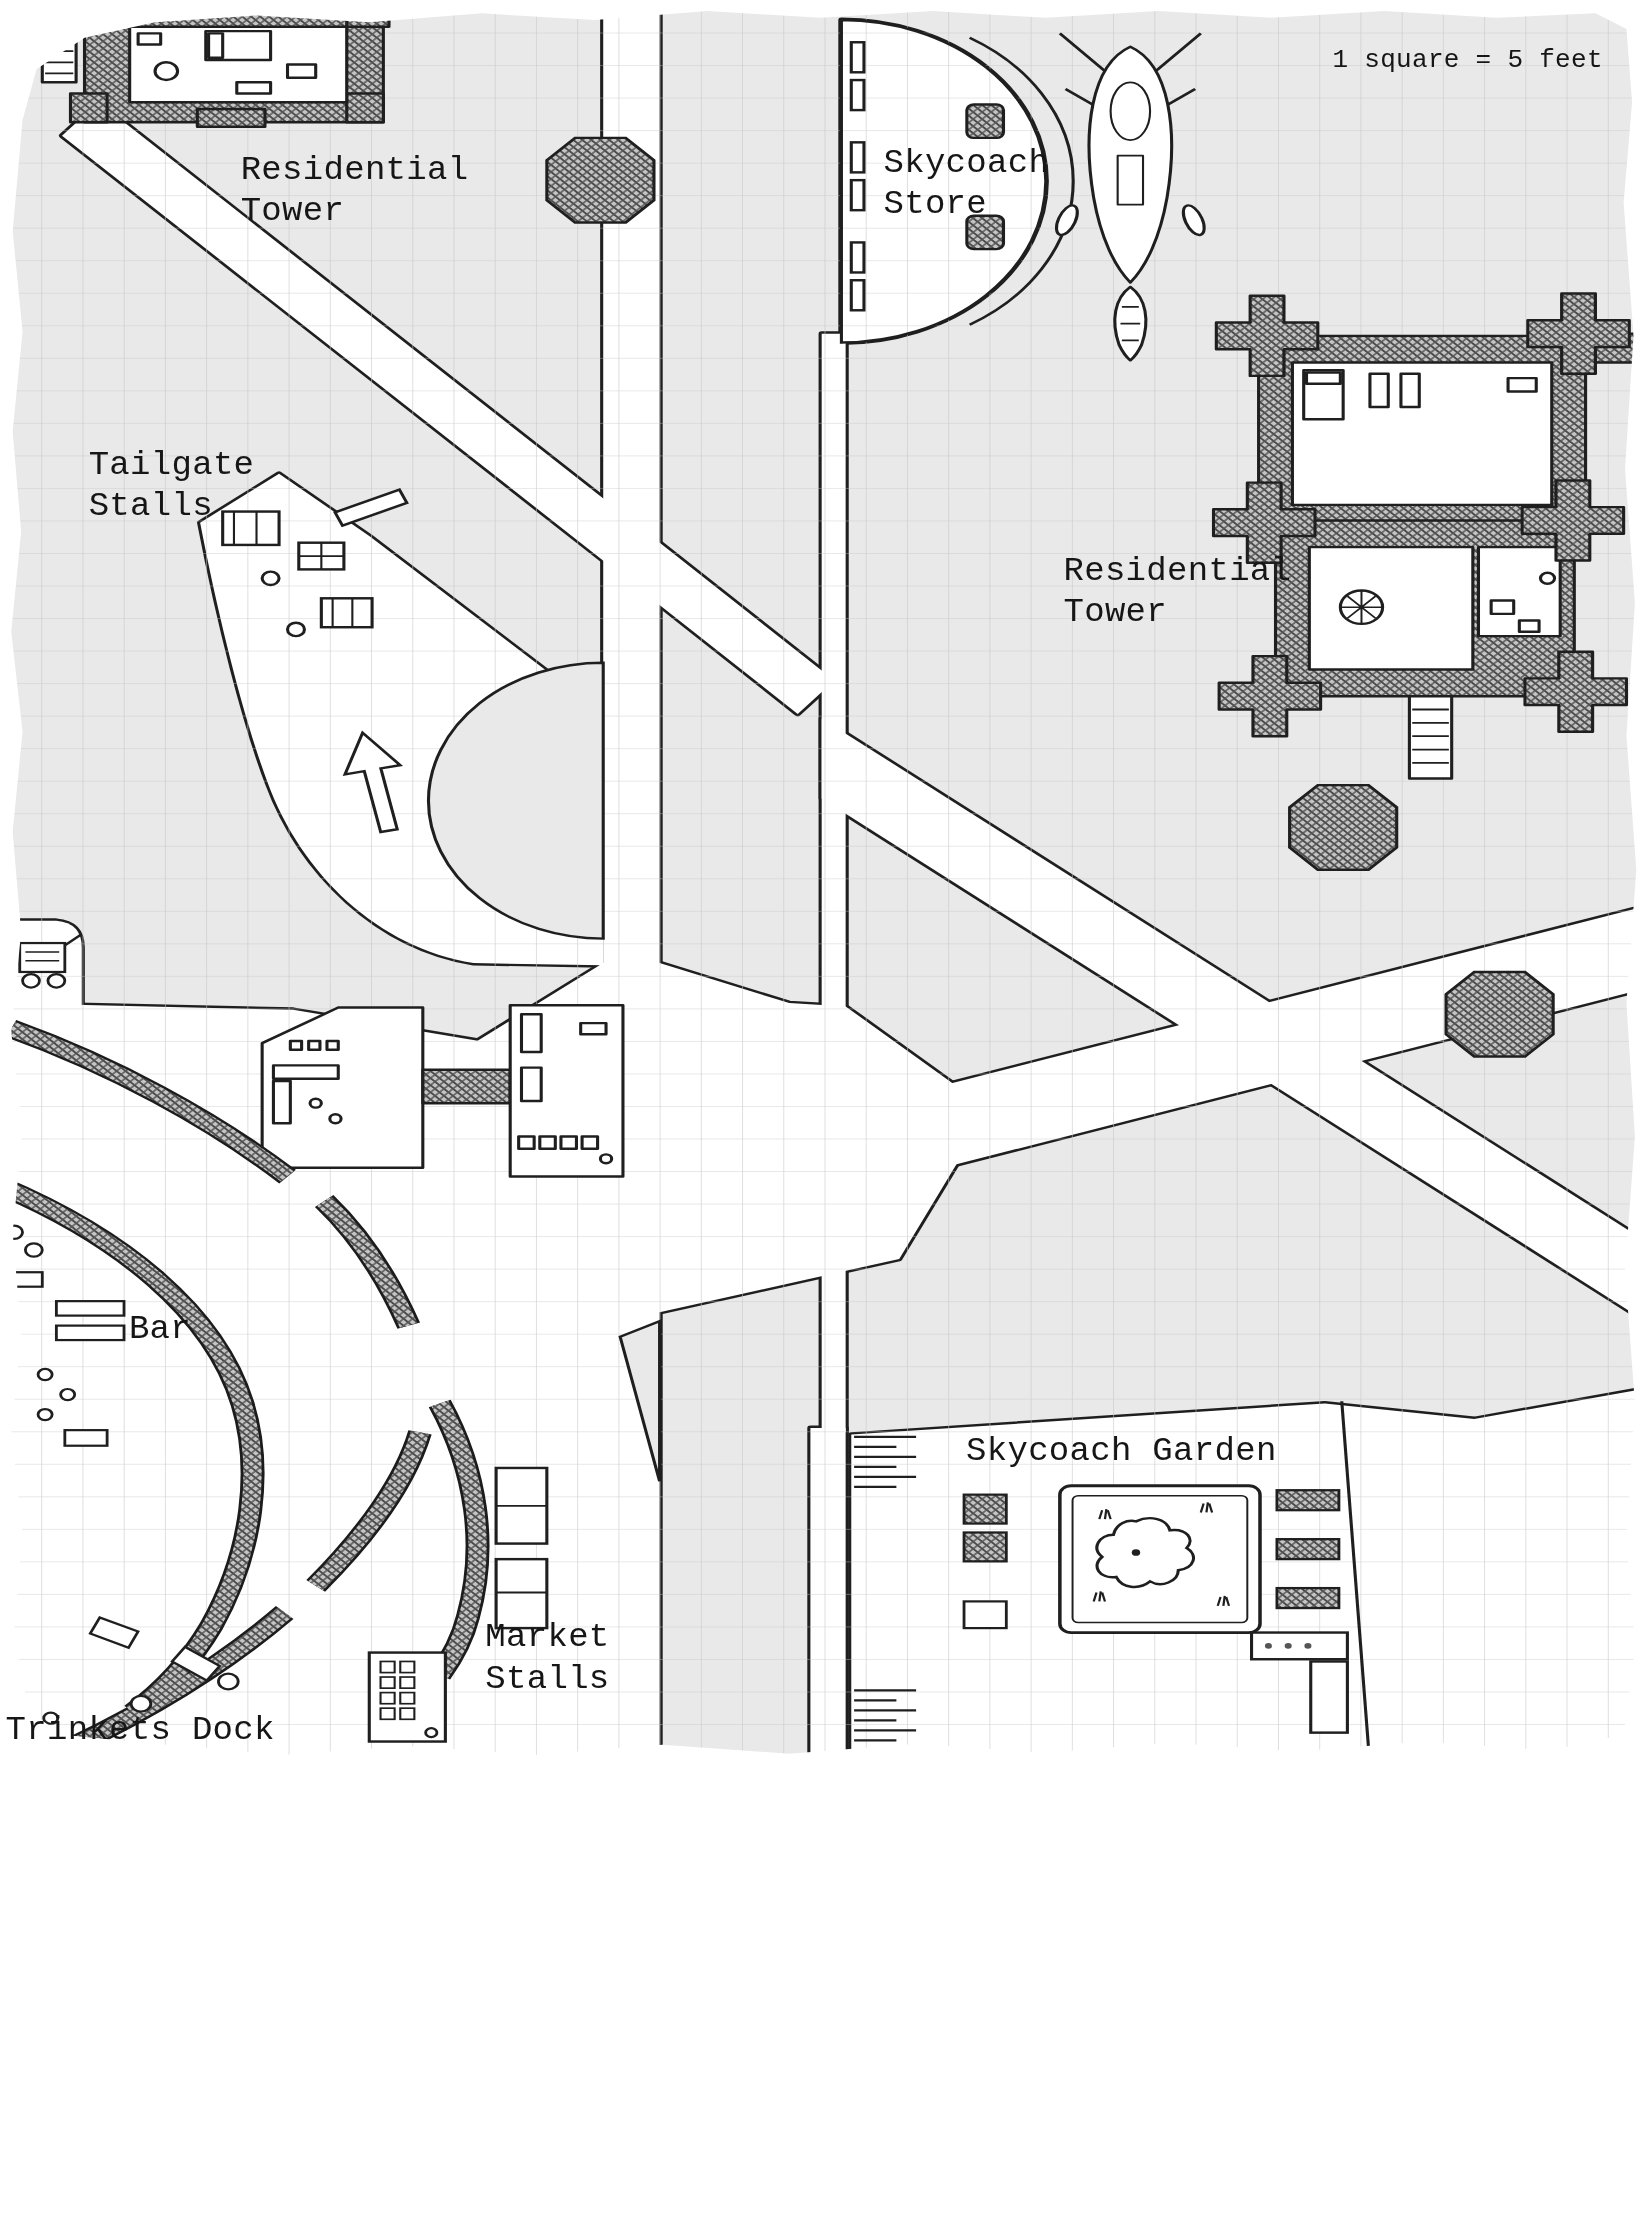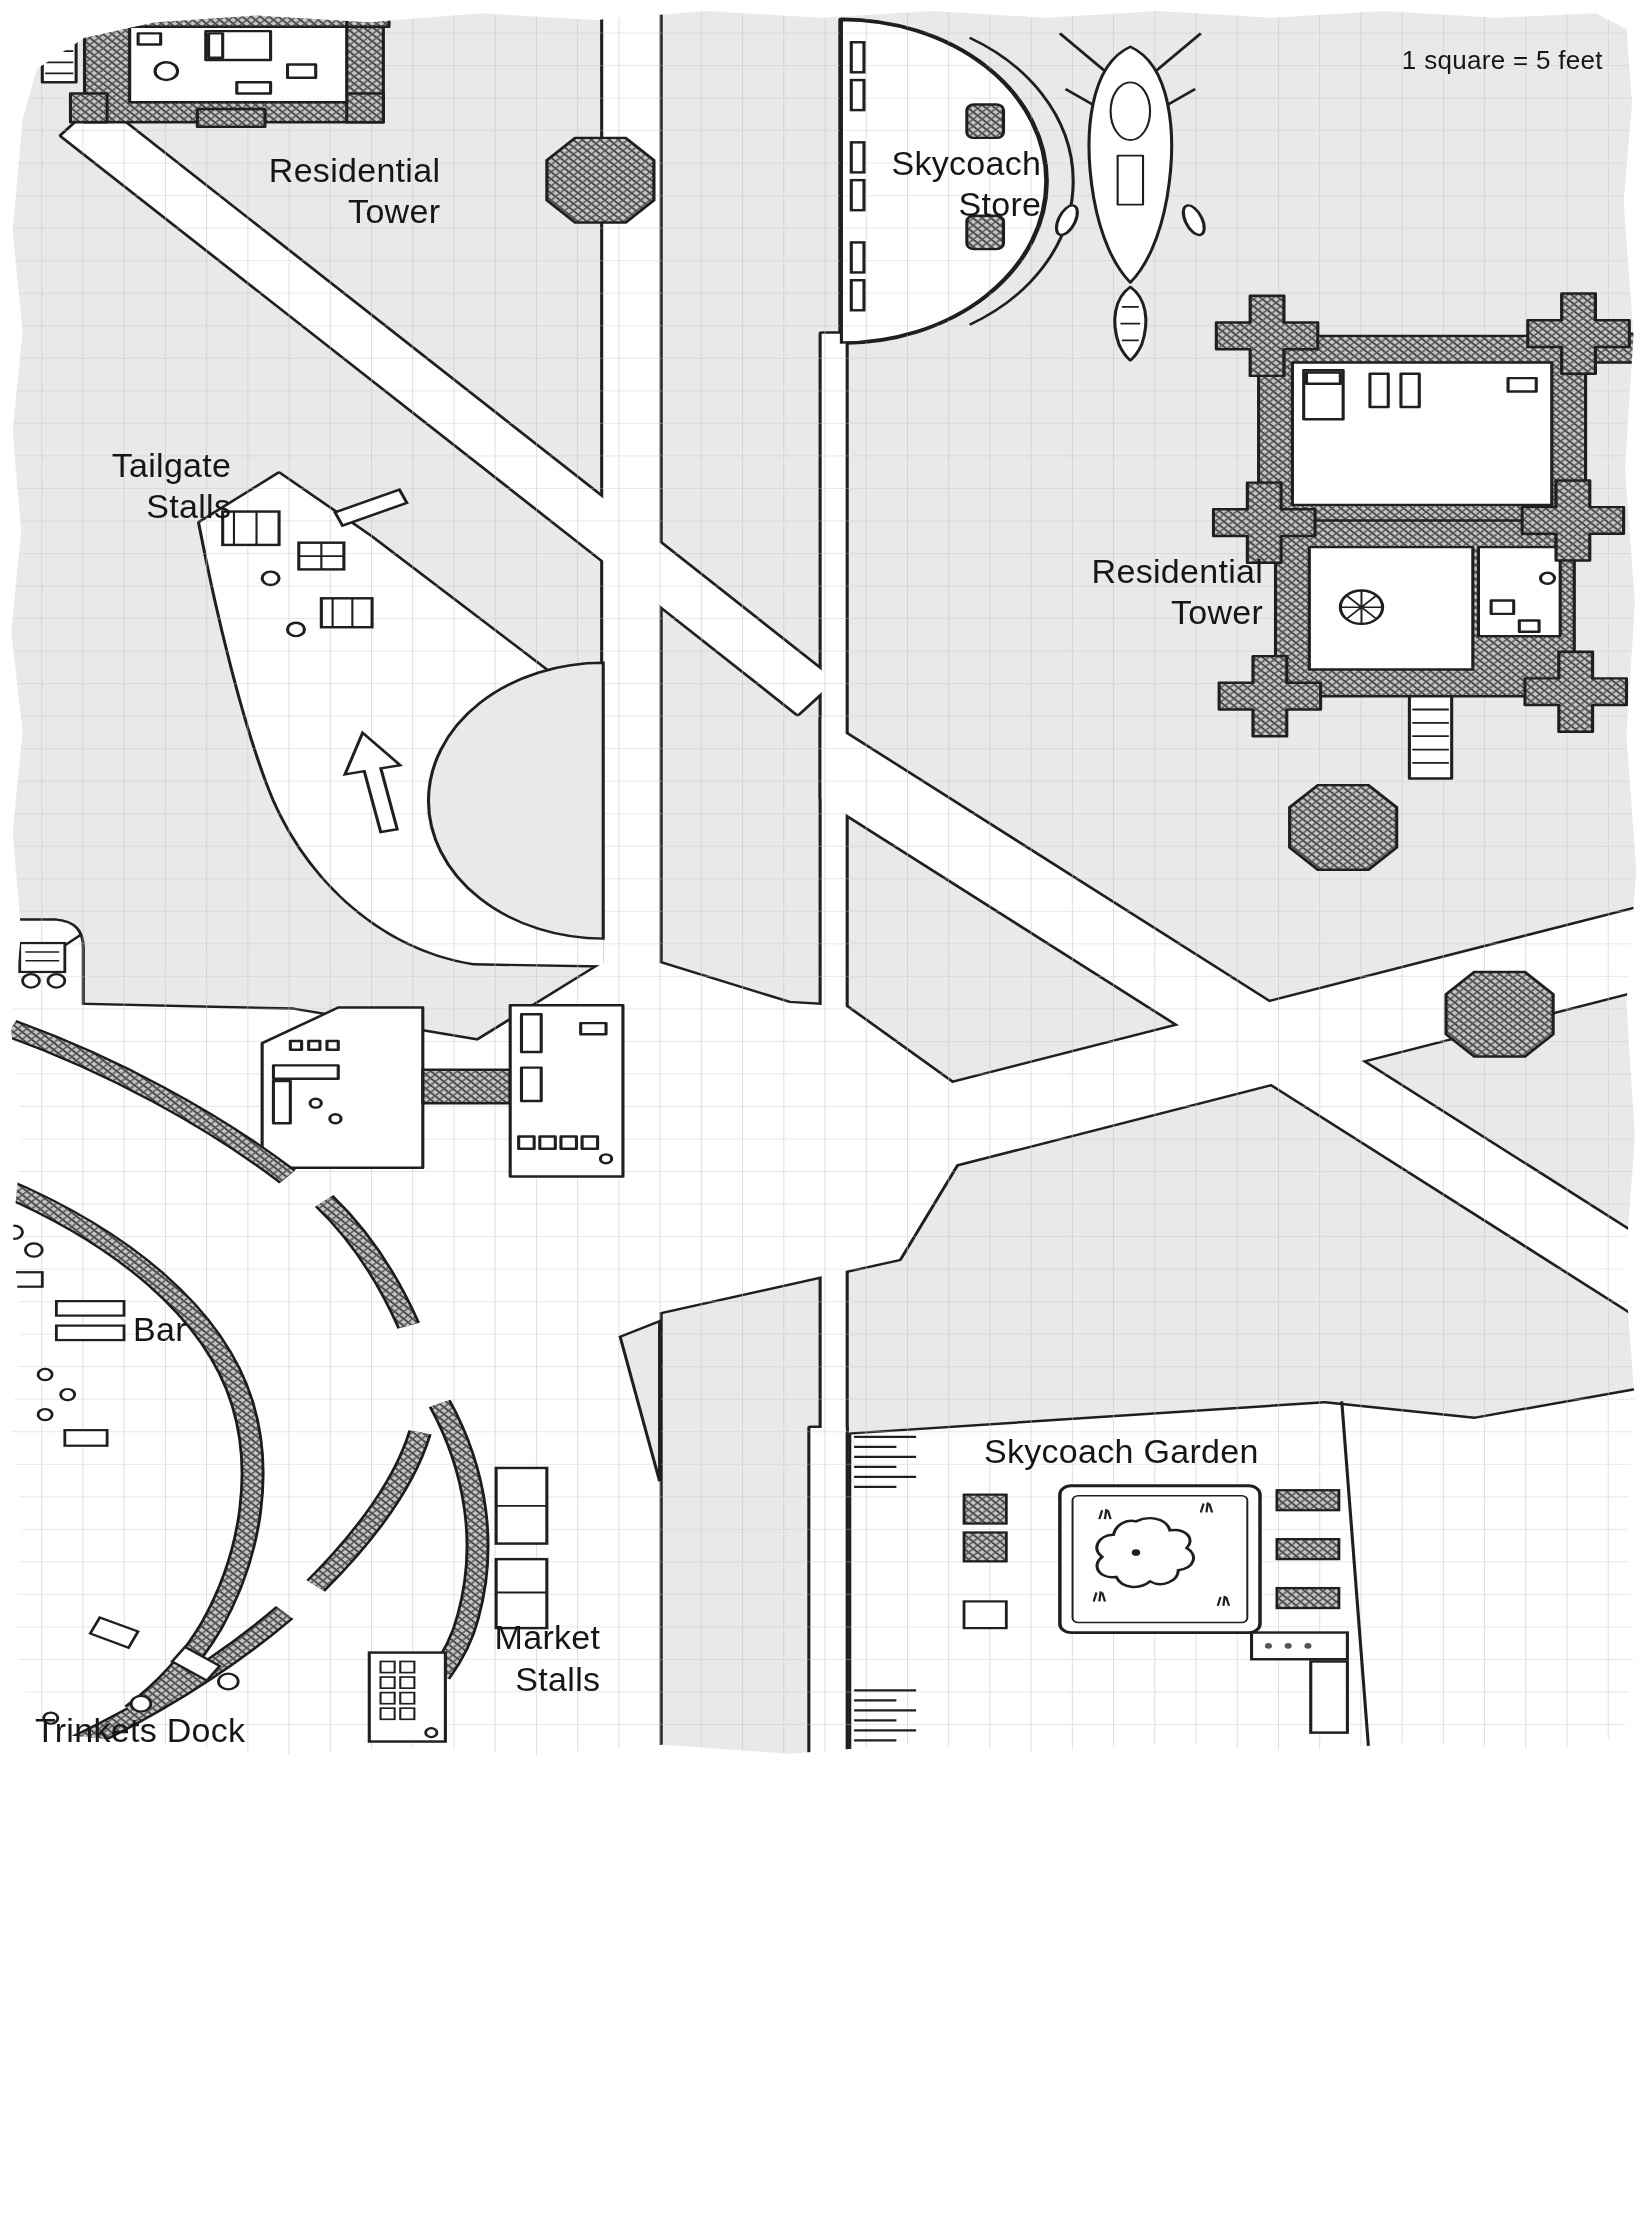--- a/index.html
+++ b/index.html
@@ -1,20 +1,20 @@
 <!DOCTYPE html>
 <html style="font-size:9px"><head>
 <meta charset="utf-8">
 <style>
   html,body{margin:0;padding:0;background:#ffffff;}
   .page{position:relative;width:1649px;height:1766px;overflow:hidden;background:#ffffff;
-        font-family:Liberation Sans, sans-serif;}
+        font-family:Liberation Mono, monospace;}
   .map-svg{position:absolute;inset:0;width:100%;height:100%;display:block;}
   .lbl{position:absolute;transform:translate(-50%,-50%);color:#161616;
-       font-size:34px;line-height:1.22;letter-spacing:0.3px;text-align:right;
+       font-size:34px;line-height:1.22;letter-spacing:0.3px;text-align:left;
        white-space:pre-line;pointer-events:none;}
   .scale-note{position:absolute;right:2.8%;top:2.55%;transform:none;color:#161616;
        font-size:26px;letter-spacing:0.3px;white-space:nowrap;pointer-events:none;}
 </style>
 </head>
 <body>
 
 <div class="page">
 
 <svg class="map-svg" viewBox="0 0 1170 1588" preserveAspectRatio="none">

